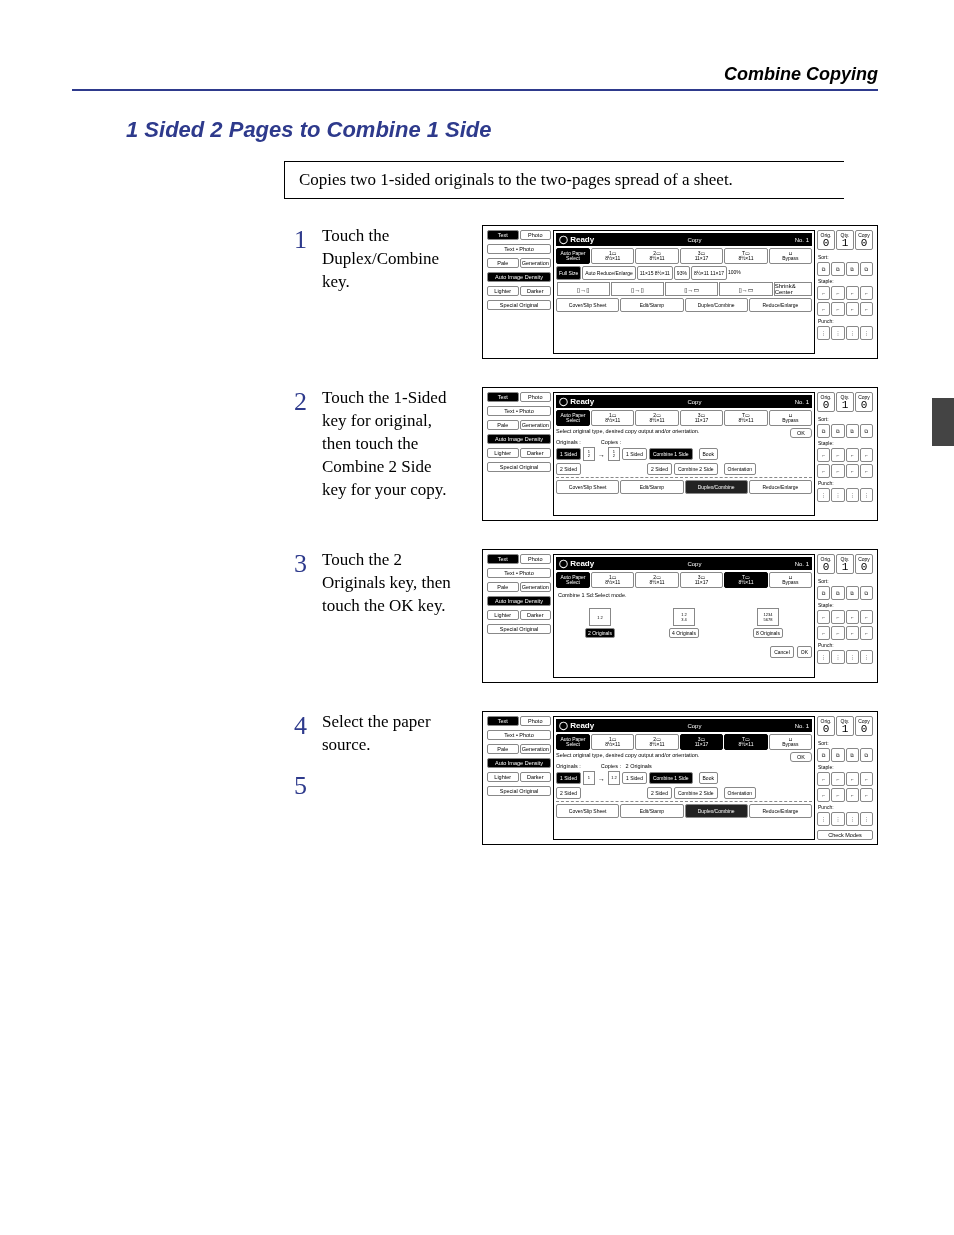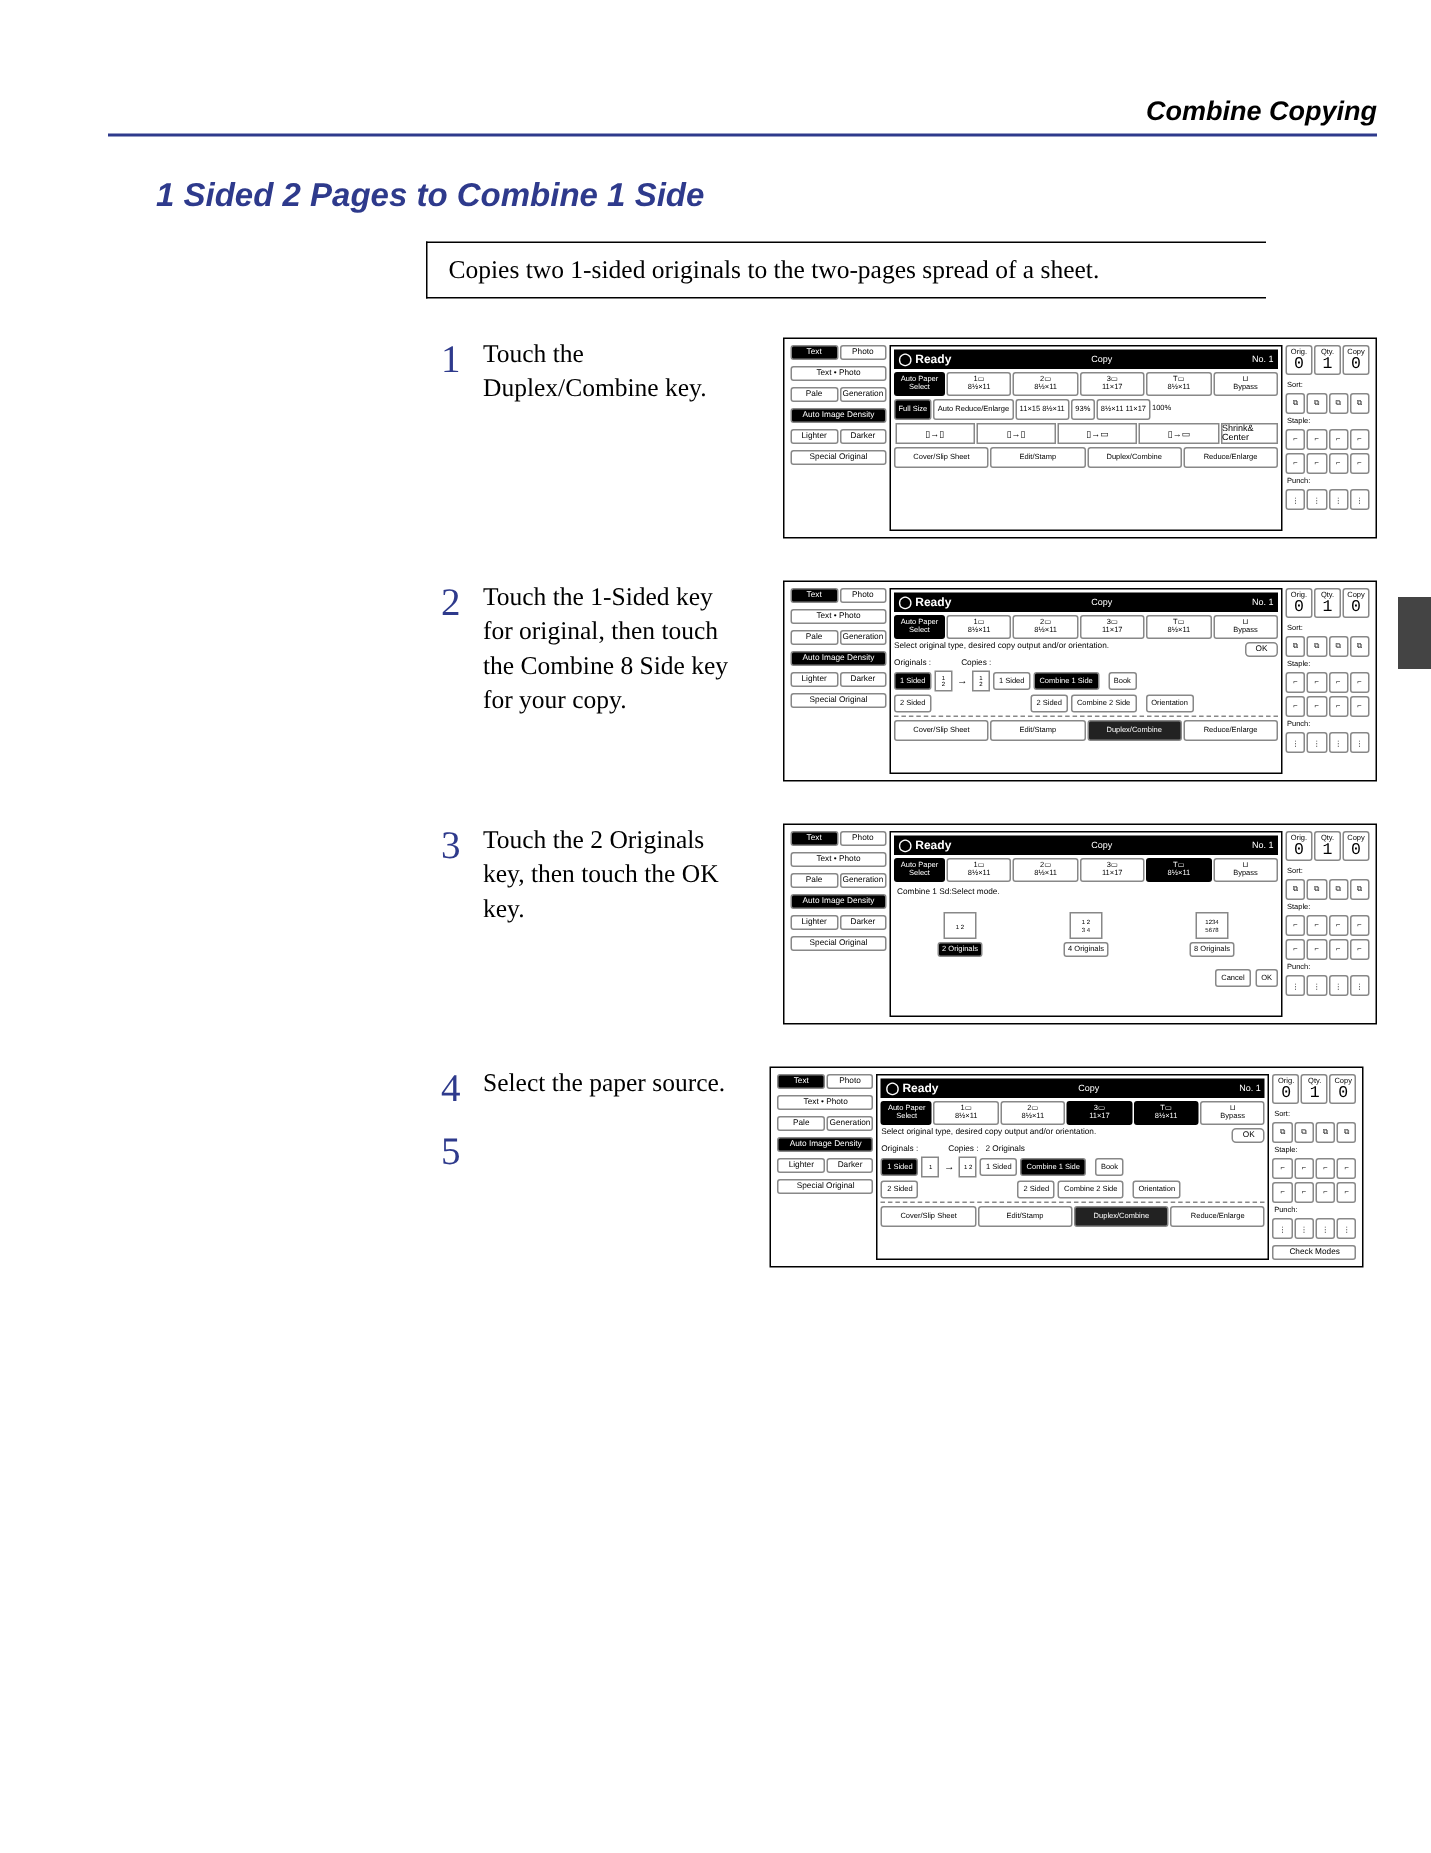--- a/index.html
+++ b/index.html
@@ -8,21 +8,21 @@
     padding: 0;
     font-family: "Times New Roman", Times, serif;
     font-size: 16px;
     color: #000;
     background: #fff;
     width: 954px;
   }
   .page {
     width: 954px;
     min-height: 1235px;
-    padding: 64px 36px 40px 72px;
+    padding: 64px 76px 40px 72px;
     position: relative;
   }
   .hdr {
     text-align: right;
     font-style: italic;
     font-weight: bold;
     font-size: 18px;
     font-family: Arial, Helvetica, sans-serif;
     margin-bottom: 4px;
   }
@@ -30,21 +30,21 @@
     border: none;
     border-top: 2px solid #2e3a8c;
     margin: 0 0 26px 0;
   }
   .section-title {
     color: #2e3a8c;
     font-style: italic;
     font-weight: bold;
     font-size: 22px;
     font-family: Arial, Helvetica, sans-serif;
-    margin: 0 0 18px 32px;
+    margin: 0 0 18px 54px;
   }
   .desc-box {
     margin-left: 212px;
     width: 560px;
     border: 1px solid #000;
     border-right: none;
     padding: 8px 14px;
     font-size: 17px;
     margin-bottom: 26px;
   }
@@ -443,21 +443,21 @@
                 </div>
             </div>
           </div>
         </div>
       </div>
     </div>
 
     <div class="step">
       <div class="step-num">2</div>
       <div class="step-body">
-        <div class="step-text">Touch the 1-Sided key for original, then touch the Combine 8 Side key for your copy.</div>
+        <div class="step-text">Touch the 1-Sided key for original, then touch the Combine 2 Side key for your copy.</div>
         <div class="panel">
           <div class="panel-inner">
             <div class="panel-left">
               <div class="btn-row">
                 <div class="tab-btn dark">Text</div>
                 <div class="tab-btn">Photo</div>
               </div>
               <div class="full-btn">Text • Photo</div>
               <div class="btn-row">
                 <div class="tab-btn">Pale</div>

